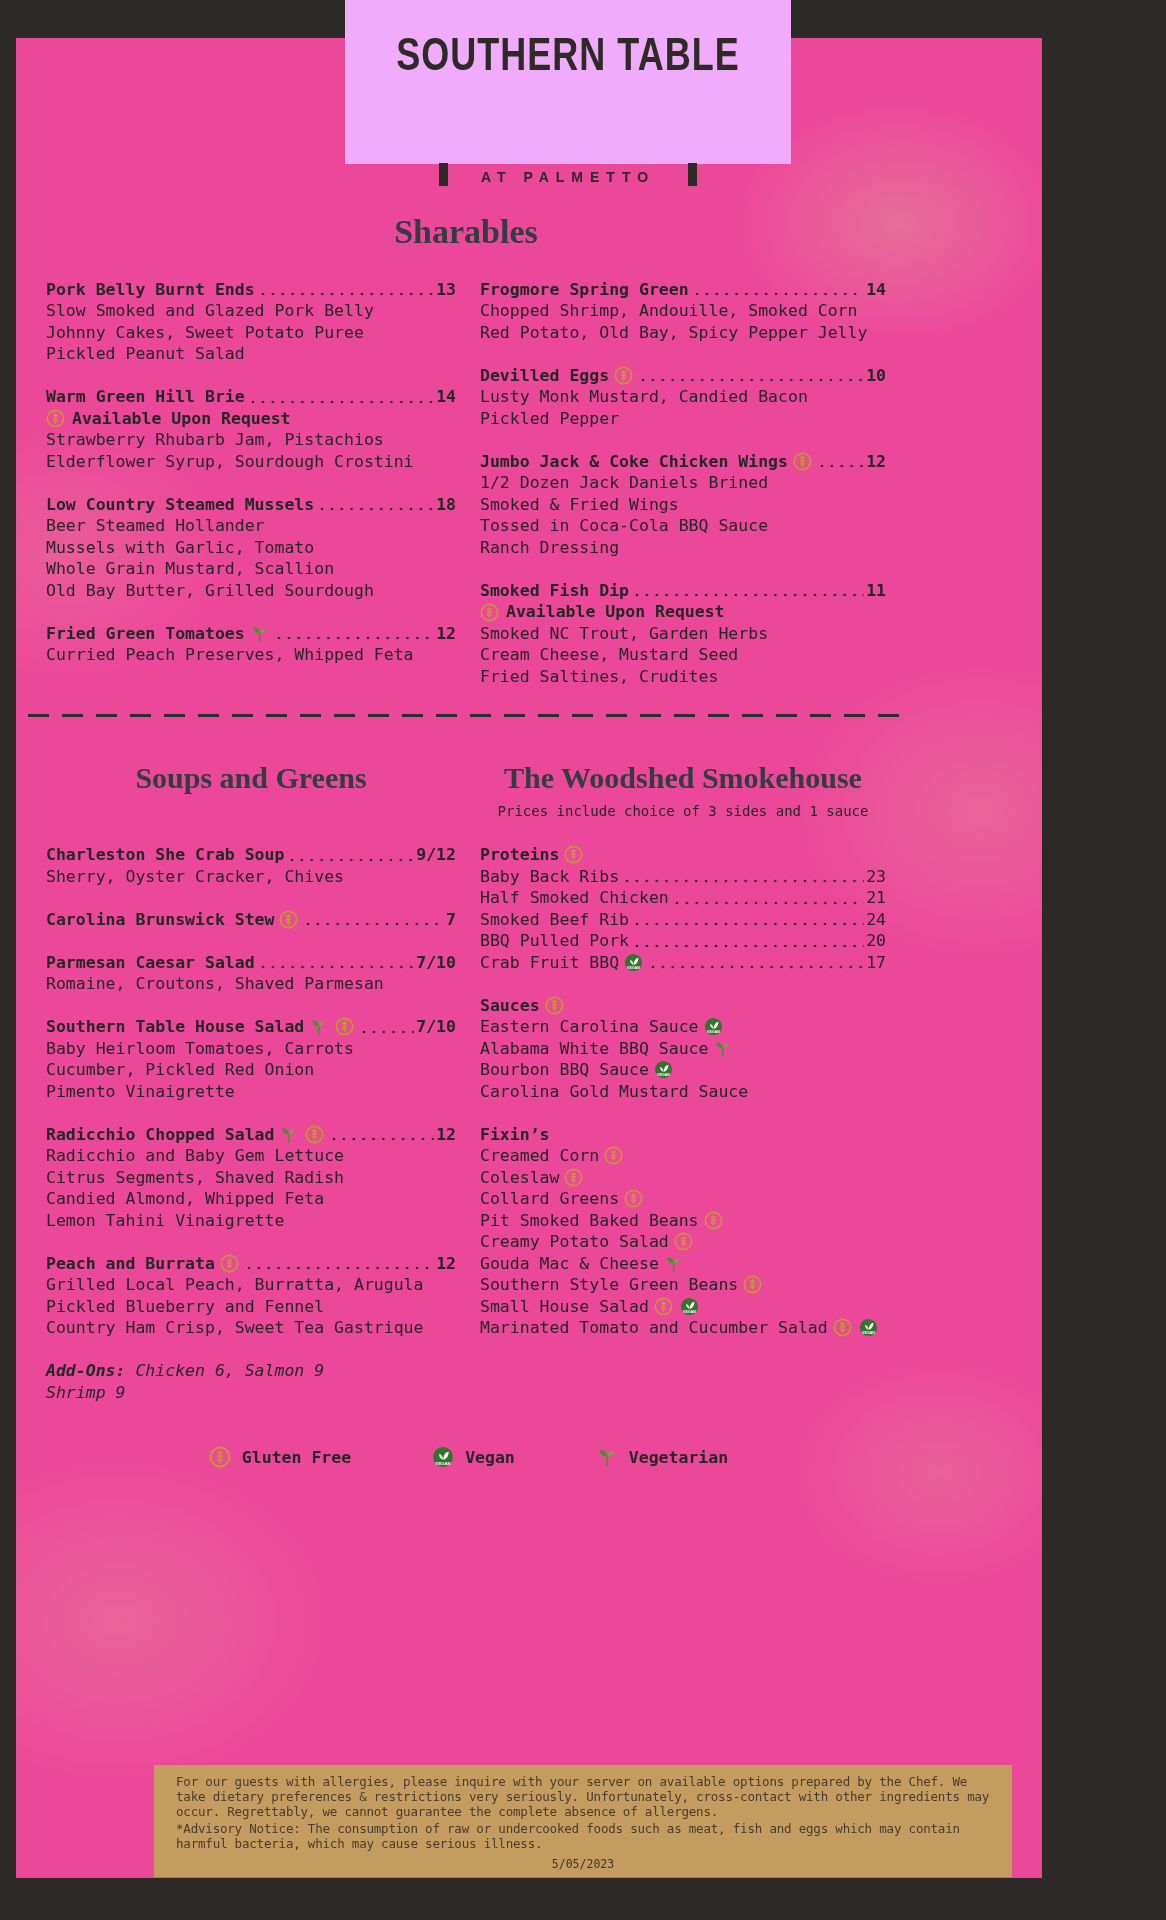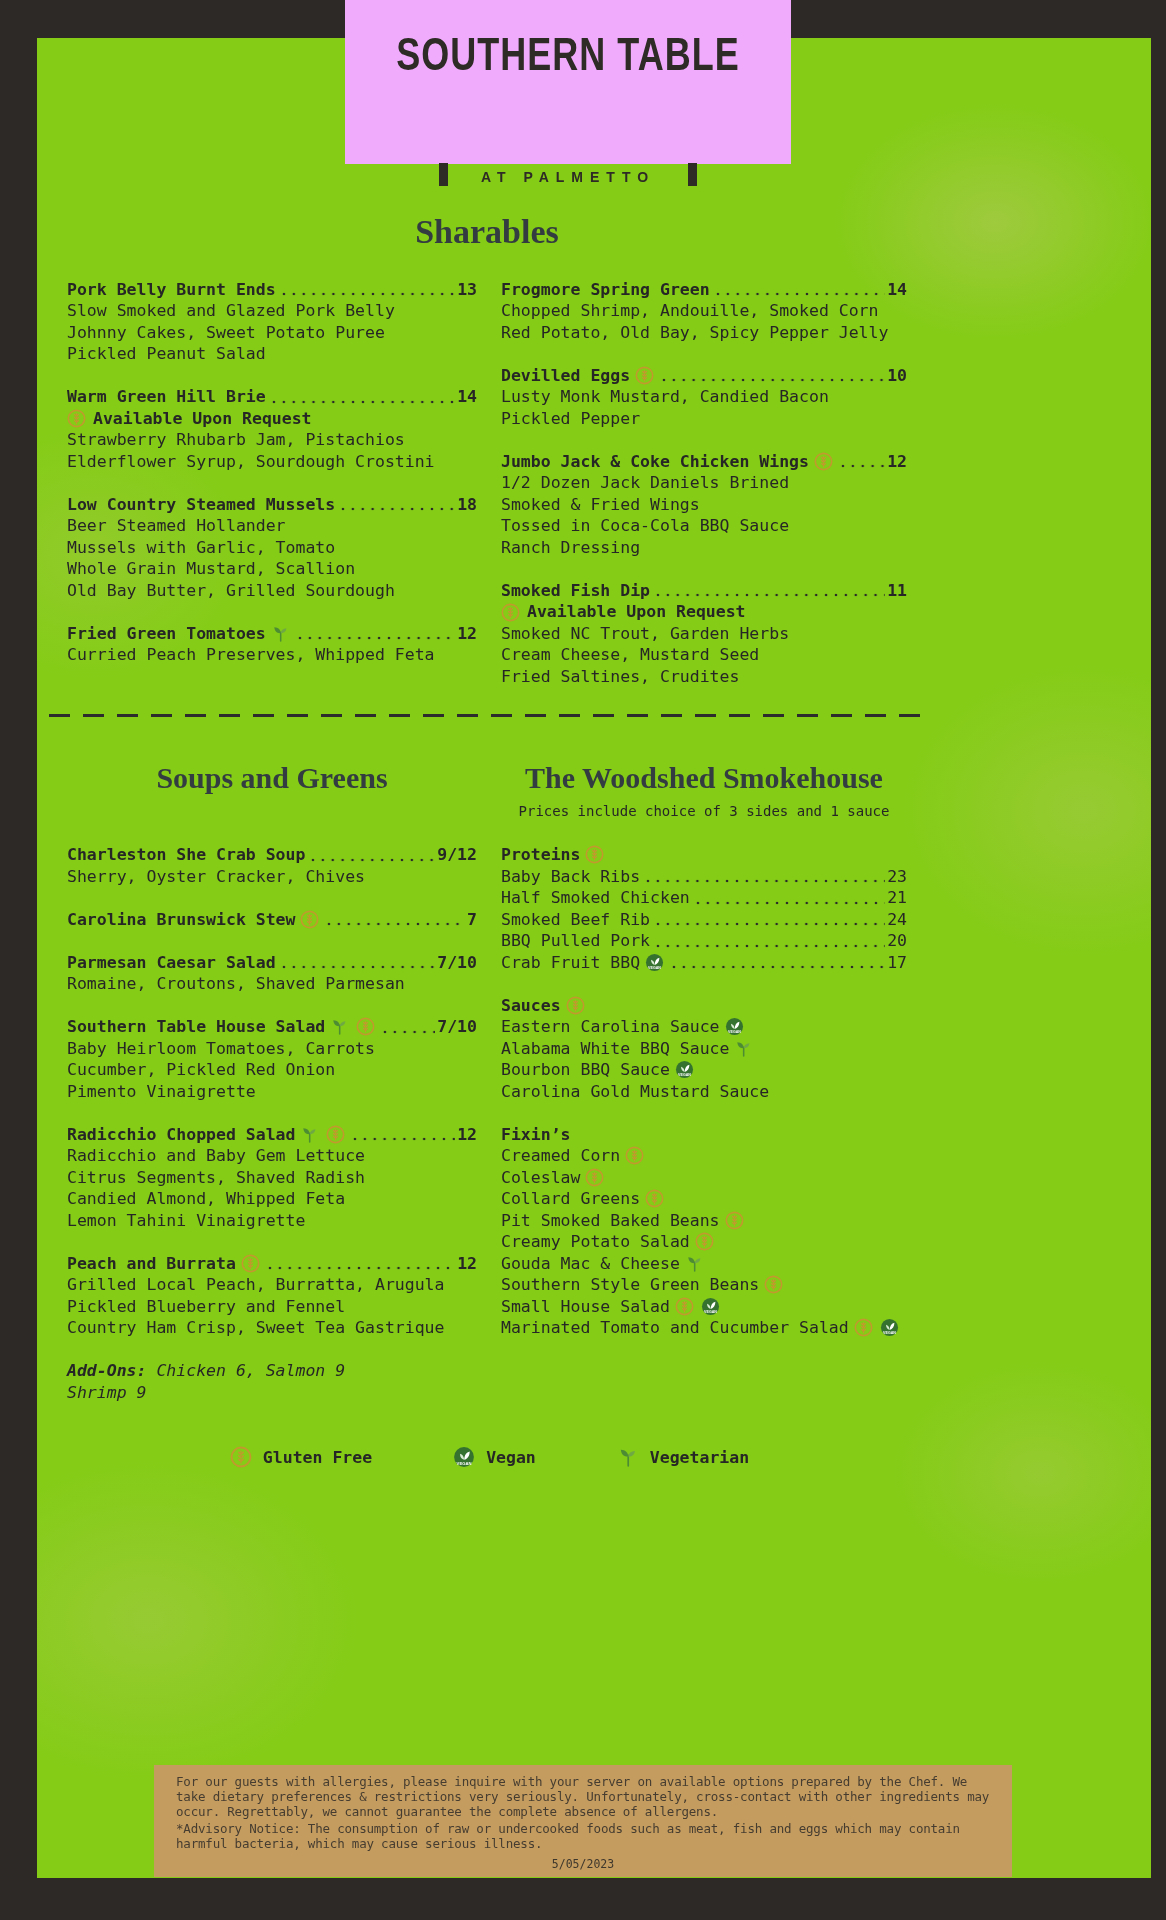--- a/index.html
+++ b/index.html
@@ -5,21 +5,21 @@
   * { box-sizing: border-box; }
   html, body { margin: 0; padding: 0; }
   body {
     width: 1166px; height: 1920px;
     background: #2d2927;
     font-family: "DejaVu Sans Mono", "Liberation Mono", monospace;
     color: #262626;
   }
   .stage { position: relative; width: 1166px; height: 1920px; overflow: hidden; background: #2d2927; }
 
-  .paper { position: absolute; left: 37px; top: 38px; width: 1114px; height: 1840px; background: #84cc16; }
+  .paper { position: absolute; left: 16px; top: 38px; width: 1026px; height: 1840px; background: #ec4899; }
   .paper::before {
     content: ""; position: absolute; inset: 0; pointer-events: none;
     background:
       radial-gradient(230px 170px at 86% 10%, rgba(219,198,152,0.30), rgba(219,198,152,0) 70%),
       radial-gradient(260px 210px at 94% 42%, rgba(219,198,152,0.22), rgba(219,198,152,0) 70%),
       radial-gradient(220px 180px at 5% 28%, rgba(219,198,152,0.16), rgba(219,198,152,0) 70%),
       radial-gradient(300px 230px at 10% 86%, rgba(219,198,152,0.22), rgba(219,198,152,0) 70%),
       radial-gradient(210px 160px at 90% 78%, rgba(219,198,152,0.20), rgba(219,198,152,0) 70%);
   }
 

